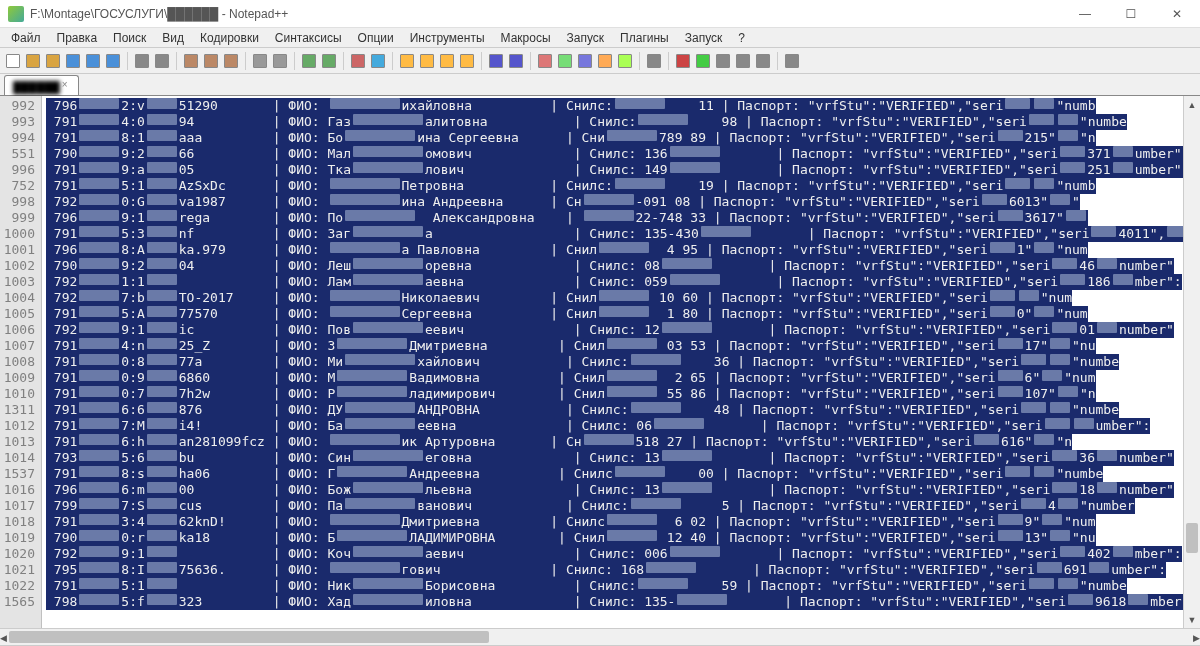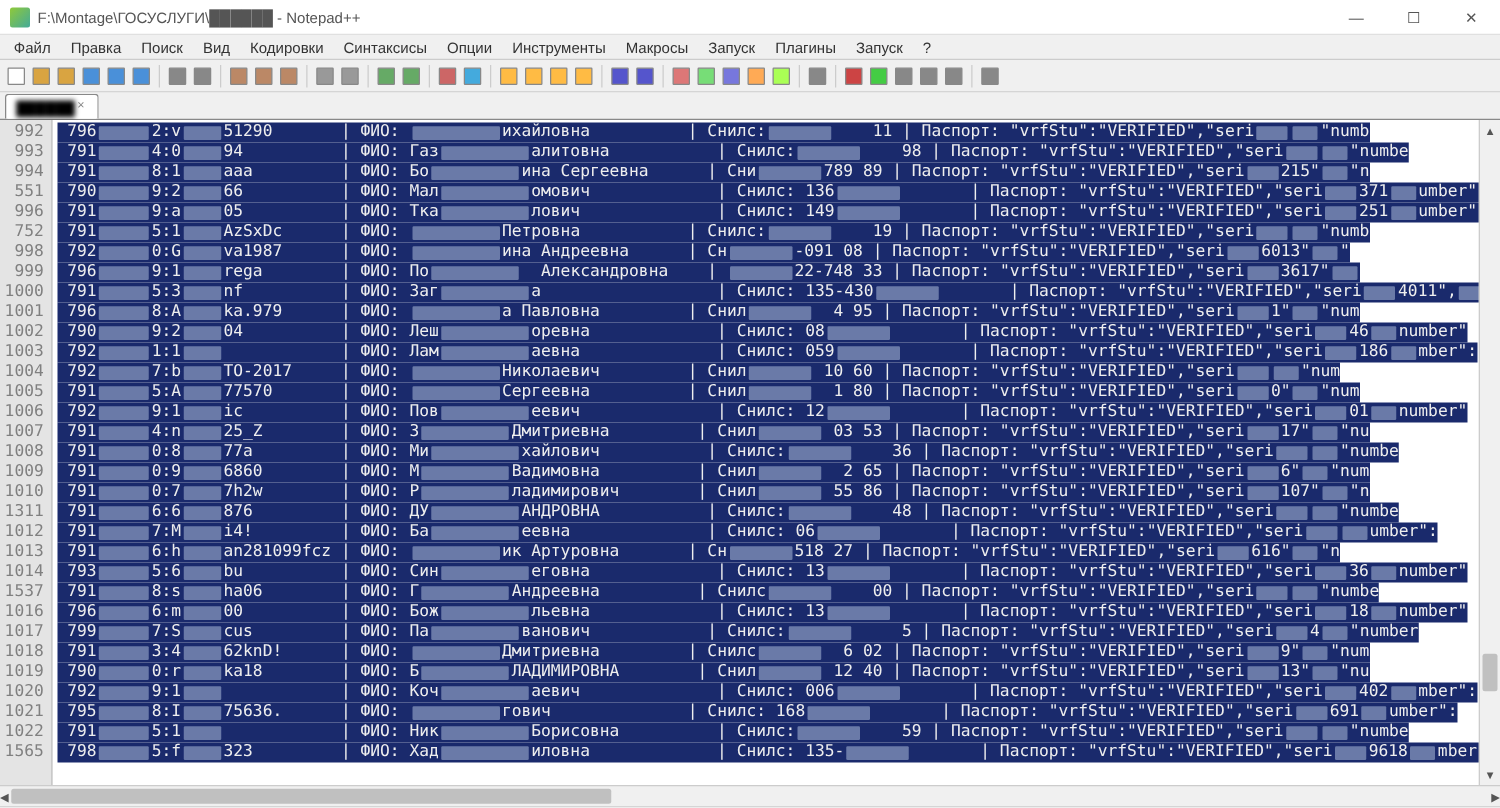--- a/index.html
+++ b/index.html
@@ -16,21 +16,21 @@
   .tool-btn { width: 18px; height: 18px; border: 1px solid transparent; border-radius: 2px; display: flex; align-items: center; justify-content: center; cursor: pointer; }
   .tool-sep { width: 1px; height: 18px; background: #ccc; margin: 0 3px; }
   .tabbar { height: 22px; background: #f0f0f0; display: flex; align-items: flex-end; padding: 0 4px; border-bottom: 1px solid #888; }
   .tab { height: 20px; padding: 0 18px 0 8px; background: #fff; border: 1px solid #888; border-bottom: none; border-radius: 3px 3px 0 0; display: flex; align-items: center; gap: 4px; font-size: 11px; position: relative; }
   .tab-close { position: absolute; right: 4px; top: 3px; width: 12px; height: 12px; font-size: 10px; color: #888; }
   .editor-wrap { position: relative; height: 532px; display: flex; background: #fff; }
   .gutter { width: 42px; background: #e4e4e4; border-right: 1px solid #c0c0c0; padding-top: 2px; }
   .gutter div { height: 16px; line-height: 16px; text-align: right; padding-right: 6px; font-family: Consolas, monospace; font-size: 13px; color: #808080; }
   .editor { flex: 1; padding: 2px 0 0 4px; font-family: Consolas, monospace; font-size: 13px; line-height: 16px; white-space: pre; overflow: hidden; }
   .line { height: 16px; display: flex; align-items: center; }
-  .sel { background: #1a2a6c; color: #eee; display: inline-flex; align-items: center; height: 16px; }
+  .sel { background: #1a2a6c; color: #eee; display: inline-flex; align-items: flex-start; height: 16px; }
   .blur { display: inline-block; height: 11px; background: #6a7aa8; border-radius: 1px; filter: blur(0.6px); margin: 0 2px; vertical-align: middle; }
   .scroll-v { position: absolute; right: 0; top: 0; bottom: 0; width: 17px; background: #f0f0f0; border-left: 1px solid #ccc; display:flex; flex-direction:column; }
   .scroll-arrow { height: 17px; display:flex; align-items:center; justify-content:center; color:#555; font-size:9px; }
   .scroll-track { flex:1; position:relative; }
   .scroll-thumb-v { position:absolute; left:2px; right:2px; top:410px; height:30px; background:#c0c0c0; border-radius:2px; }
   .scroll-h { height:17px; background:#f0f0f0; border-top:1px solid #ccc; display:flex; }
   .scroll-h .scroll-track { flex:1; position:relative; }
   .scroll-thumb-h { position:absolute; top:2px; bottom:2px; left:2px; width:480px; background:#c0c0c0; border-radius:2px; }
   .statusbar { height: 20px; background: #f0f0f0; border-top: 1px solid #ccc; display: flex; align-items: center; font-size: 11px; color: #444; }
 </style>

